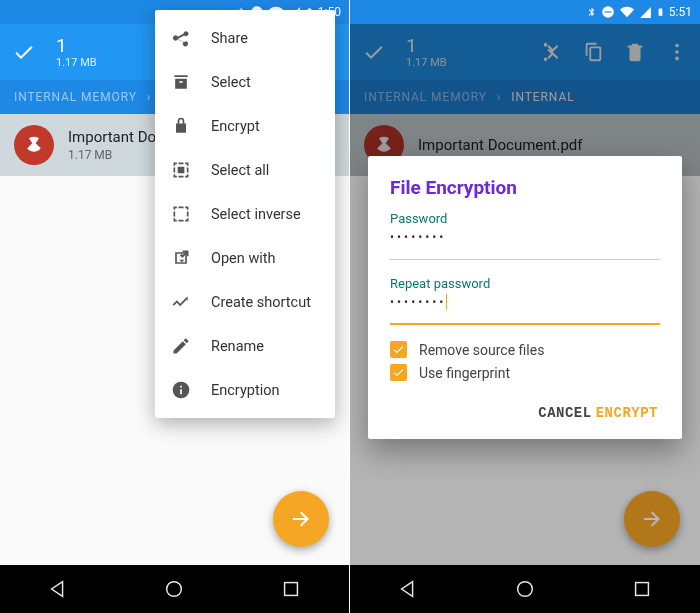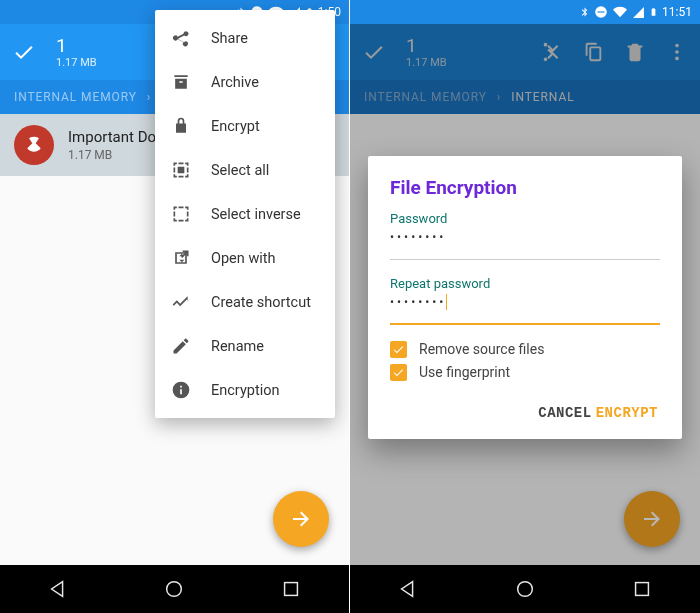--- a/index.html
+++ b/index.html
@@ -171,21 +171,21 @@
     background: transparent;
     margin-bottom: 16px;
   }
   .dlg-input.focus {
     border-bottom: 2px solid #f5a623;
   }
   .cursor {
     display:inline-block; width:1px; height:16px; background:#f5a623;
     vertical-align:middle;
   }
-  .dlg-check { display:flex; gap:12px; margin: 6px 0; }
+  .dlg-check { display:flex; align-items:center; gap:12px; margin: 6px 0; }
   .dlg-check .cb {
     width: 17px; height: 17px; background:#f5a623; border-radius:2px;
     display:flex; align-items:center; justify-content:center;
   }
   .dlg-check .cb svg { width:13px; height:13px; fill:#fff; }
   .dlg-check span.lbl { font-size: 14px; color:#444; }
   .dlg-actions { display:flex; justify-content:flex-end; margin-top:16px;font-family:Liberation Mono, monospace; }
   .dlg-btn { font-size: 14px; font-weight:600; letter-spacing:.5px; padding:8px 2px; }
   .dlg-btn.cancel { color:#444; }
   .dlg-btn.primary { color:#f5a623; }
@@ -255,21 +255,21 @@
             </svg>
           </span>
           <span>Share</span>
         </div>
         <div class="menu-item">
           <span class="mi-icon">
             <svg viewBox="0 0 24 24">
               <path d="M20 6H4V4h16v2zm-1 2H5v12h14V8zm-9 3h4v2h-4v-2z"></path>
             </svg>
           </span>
-          <span>Archive</span>
+          <span>Select</span>
         </div>
         <div class="menu-item">
           <span class="mi-icon">
             <svg viewBox="0 0 24 24">
               <path d="M12 2a4 4 0 0 0-4 4v3H6v11h12V9h-2V6a4 4 0 0 0-4-4zm-2 7V6a2 2 0 1 1 4 0v3h-4z"></path>
             </svg>
           </span>
           <span>Encrypt</span>
         </div>
         <div class="menu-item">
@@ -353,21 +353,21 @@
         </svg>
       <svg width="16" height="14" viewBox="0 0 24 24">
           <path d="M12 3C7 3 2.7 5 0 8l12 13L24 8c-2.7-3-7-5-12-5z"></path>
         </svg>
       <svg width="13" height="13" viewBox="0 0 24 24">
           <path d="M2 22h20V2z"></path>
         </svg>
       <svg width="9" height="14" viewBox="0 0 24 24">
           <path d="M15 2h-6v2H7v18h10V4h-2z"></path>
         </svg>
-      <span>11:51</span>
+      <span>5:51</span>
     </div>
 
     <div class="actionbar">
       <svg class="ab-check" viewBox="0 0 24 24" fill="#fff">
           <path d="M9 16.2 4.8 12l-1.4 1.4L9 19 20.6 7.4 19.2 6z"></path>
         </svg>
       <div class="ab-title">
         <div class="ab-count">1</div>
         <div class="ab-sub">1.17 MB</div>
       </div>
@@ -388,20 +388,31 @@
           </svg>
       </div>
     </div>
 
     <div class="breadcrumb">
       <span>INTERNAL MEMORY</span>
       <span class="bc-sep">›</span>
       <span class="bc-active">INTERNAL</span>
     </div>
 
+    <div class="file-row">
+      <div class="file-ava">
+        <svg viewBox="0 0 24 24">
+            <path d="M12 2C8 2 6 4 6 4l4 6-6 6s2 4 8 4 8-4 8-4l-6-6 4-6s-2-2-6-2z"></path>
+          </svg>
+      </div>
+      <div class="file-txt">
+        <div class="file-name">Important Document.pdf</div>
+
+      </div>
+    </div>
 
     <div class="body-area"></div>
 
     <div class="scrim"></div>
 
     <div class="dialog">
       <div class="dialog-title">File Encryption</div>
 
       <div class="dlg-label">Password</div>
       <div class="dlg-input"><span class="dots">••••••••</span></div>

